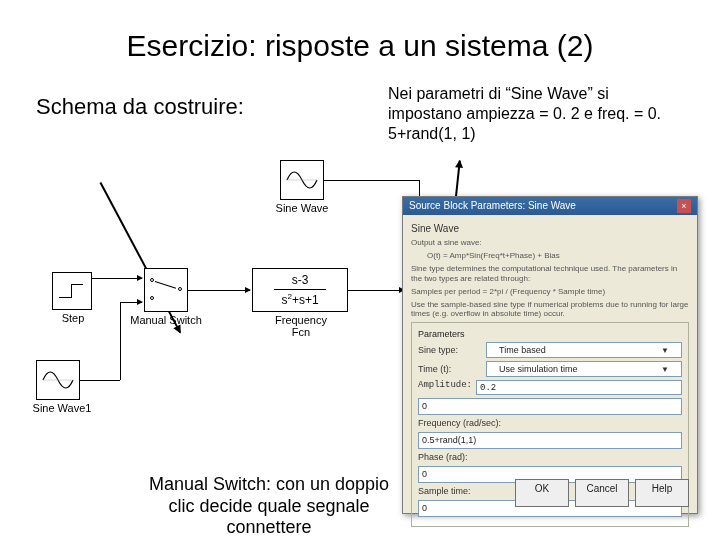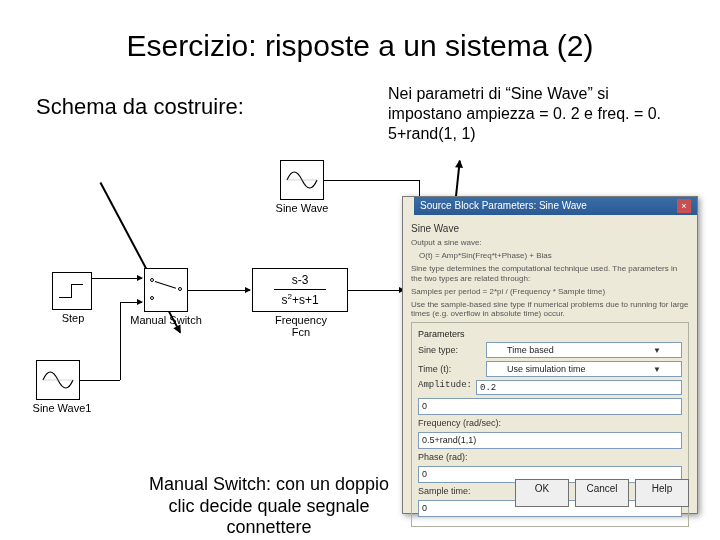--- a/index.html
+++ b/index.html
@@ -136,21 +136,20 @@
   }
   .dlg-title {
     background: linear-gradient(#3a6ea5, #2a5a95);
     color: #fff;
     height: 18px;
     line-height: 18px;
     padding: 0 6px;
     font-size: 10px;
     display: flex;
     justify-content: space-between;
-    margin-left: 11px;
   }
   .dlg-title .x { width:14px; height:14px; background:#c75050; color:#fff; text-align:center; line-height:14px; font-size:9px; margin-top:2px;}
   .dlg-body { padding: 6px 8px; }
   .dlg-section-title { font-size: 10px; margin: 2px 0 4px; color:#333; }
   .dlg-smalltext { font-size: 8px; color:#555; line-height: 1.15; margin-bottom: 4px;}
   .dlg-group {
     border: 1px solid #b0b0a0;
     padding: 6px;
     margin-top: 2px;
   }
@@ -164,21 +163,21 @@
     font-size: 9px;
     padding: 0 3px;
     line-height: 15px;
   }
   .dlg-select {
     flex: 1;
     height: 16px;
     border: 1px solid #7f9db9;
     background: #fff;
     font-size: 9px;
-    padding: 0 20px;
+    padding: 0 12px;
     display:flex; justify-content:space-between; align-items:center;
   }
   .dlg-select .tri { font-size:8px; color:#333; }
   .dlg-btns {
     position:absolute; bottom: 6px; right: 8px; left: 8px;
     display:flex; justify-content:flex-end; gap:6px;
   }
   .dlg-btn {
     width: 54px; height: 28px;
     border: 1px solid #707070;
@@ -286,21 +285,21 @@
 </div>
 
 <div class="dialog">
   <div class="dlg-title">
     <span>Source Block Parameters: Sine Wave</span>
     <span class="x">×</span>
   </div>
   <div class="dlg-body">
     <div class="dlg-section-title">Sine Wave</div>
     <div class="dlg-smalltext">Output a sine wave:</div>
-    <div class="dlg-smalltext" style="margin-left:8px;">O(t) = Amp*Sin(Freq*t+Phase) + Bias</div>
+    <div class="dlg-smalltext" style="margin-left:16px;">O(t) = Amp*Sin(Freq*t+Phase) + Bias</div>
     <div class="dlg-smalltext">Sine type determines the computational technique used. The parameters in the two types are related through:</div>
     <div class="dlg-smalltext">Samples per period = 2*pi / (Frequency * Sample time)</div>
     <div class="dlg-smalltext">Use the sample-based sine type if numerical problems due to running for large times (e.g. overflow in absolute time) occur.</div>
 
     <div class="dlg-group">
       <div style="font-size:9px; margin-bottom:3px;">Parameters</div>
 
       <div class="dlg-row">
         <span class="dlg-label">Sine type:</span>
         <span class="dlg-select">

